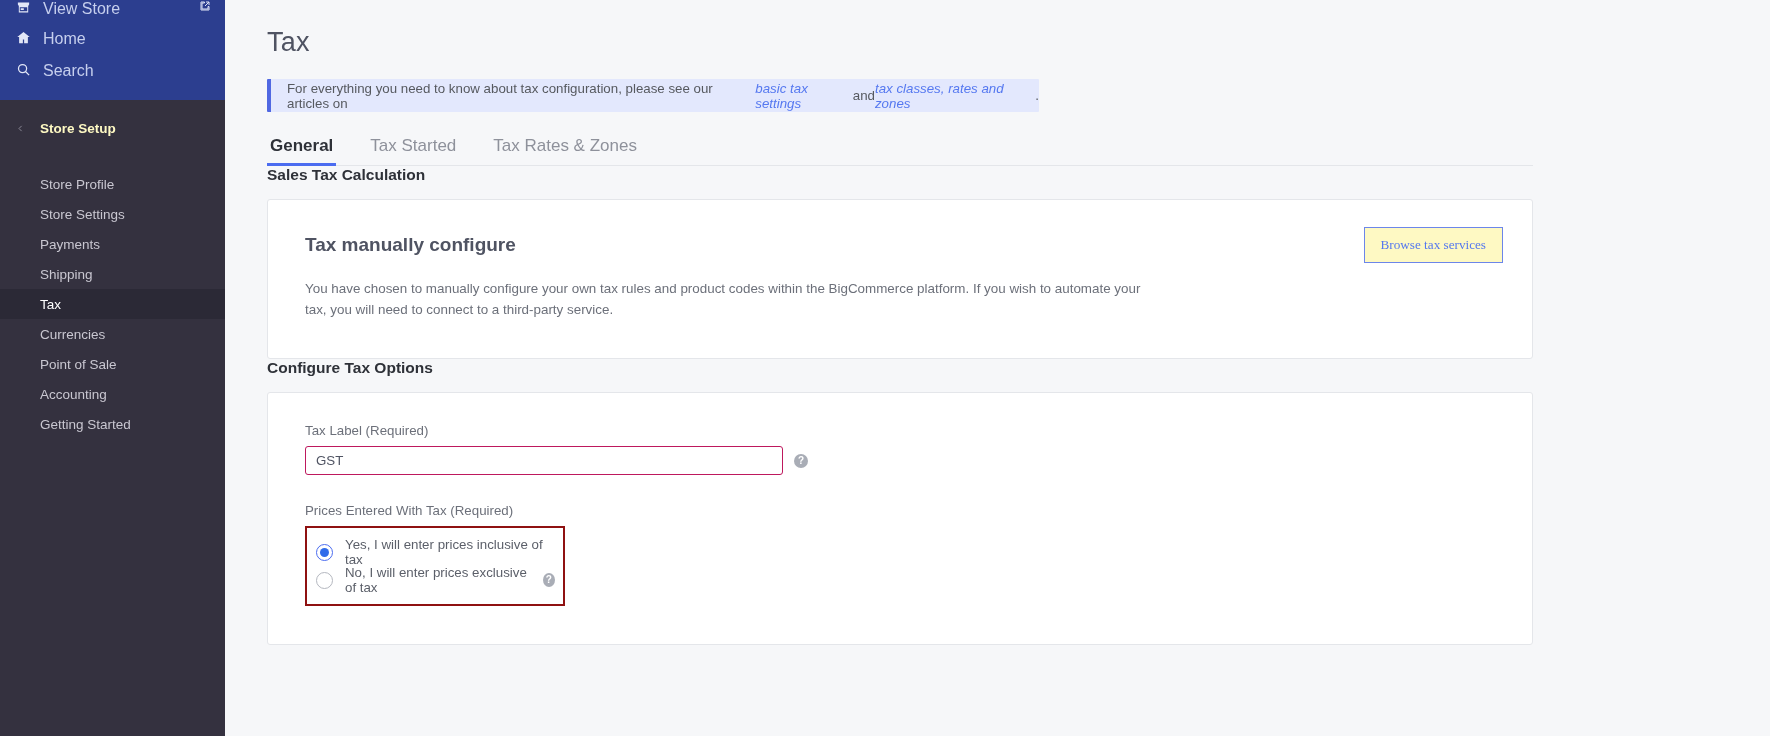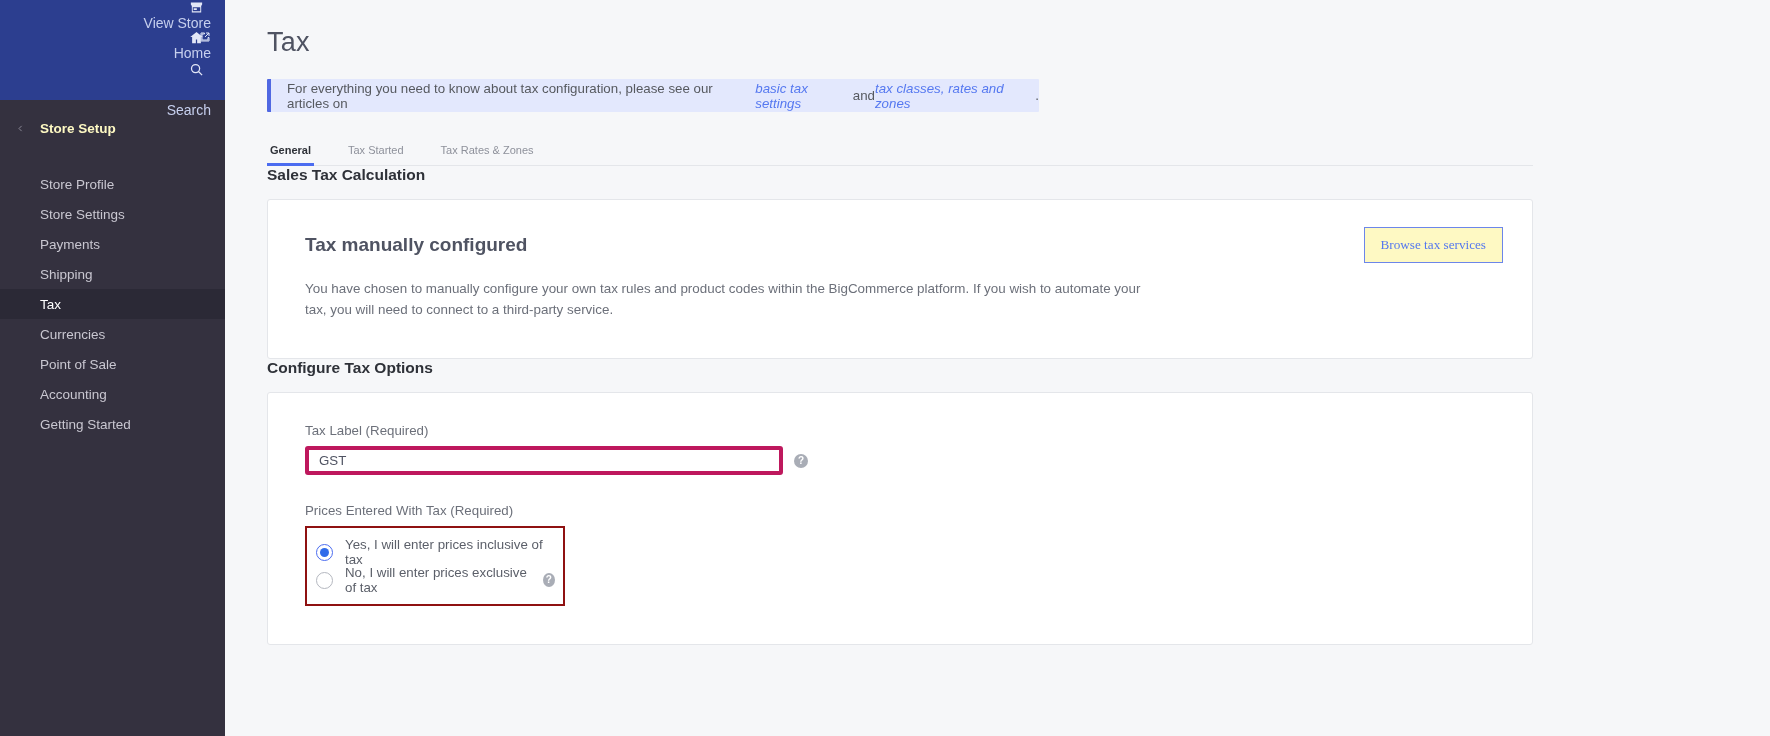--- a/index.html
+++ b/index.html
@@ -17,38 +17,37 @@
     width: 225px; min-width: 225px; height: 736px;
     background: #34313f;
     display: flex; flex-direction: column;
     position: relative;
   }
   .side-top {
     background: #2c3e8f;
     padding: 0 0 6px 0;
   }
   .side-top-row {
-    display: flex; align-items: flex-end;
+    display: flex; align-items: flex-start;
     height: 32px;
     padding: 0 14px 0 16px;
     color: #b7c3ef;
-    font-size: 14px;
-    cursor: pointer;
-    position: relative;
-    flex-direction: column;
+    font-size: 16px;
+    cursor: pointer;
+    position: relative;
   }
   .side-top-row .ico {
     width: 22px; min-width: 22px; display: flex; align-items: center;
     color: #e3e7f7;
   }
   .side-top-row .lbl { margin-left: 5px; color: #c6cfee; }
   .side-top-row .ext { margin-left: auto; display: flex; align-items: center; color: #dfe4f6; }
   .side-top-row.first { margin-top: 0; height: 30px; }
   .side-top-row.home { height: 32px; }
-  .side-top-row.search { height: 32px; gap: 25px; }
+  .side-top-row.search { height: 32px; }
 
   .group-head {
     display: flex; align-items: center;
     height: 30px;
     padding-left: 16px;
     margin-top: 13px;
     color: #fef9c3;
     font-size: 13.5px;
     font-weight: bold;
     cursor: pointer;
@@ -99,21 +98,21 @@
   .banner a { color: #5578f0; text-decoration: none; cursor: pointer; font-style: italic; }
 
   .tabs {
     margin-top: 20px;
     display: flex; align-items: flex-end;
     border-bottom: 1px solid #e4e6ea;
     height: 34px;
     width: 1266px;
   }
   .tab {
-    font-size: 11px;
+    font-size: 17px;
     color: #8e919b;
     padding: 0 3px 9px 3px;
     margin-right: 31px;
     cursor: pointer;
     position: relative;
   }
   .tab.active { color: #2e3138; font-weight: bold; }
   .tab.active::after {
     content: ""; position: absolute; left: 0; right: 0; bottom: -1px;
     height: 3px; background: #4b6cf0;
@@ -152,21 +151,21 @@
     font-family: Liberation Serif, serif;
   }
 
   .field-label {
     font-size: 13.3px; color: #6c707a;
     margin: 0 0 8px 0;
   }
   .input-row { display: flex; align-items: center; }
   .text-input {
     width: 478px; height: 29px;
-    border: 4px solid #be185d;
+    border: 1px solid #be185d;
     border-radius: 3px;
     padding: 0 10px;
     font-size: 13.3px;
     color: #4f5362;
     background: #fff;
     font-family: "Liberation Sans", sans-serif;
     outline: none;
   }
   .help-icon {
     width: 14px; height: 14px; border-radius: 50%;
@@ -304,21 +303,21 @@
       <div class="tab active"><span>General</span></div>
       <div class="tab"><span>Tax Started</span></div>
       <div class="tab"><span>Tax Rates &amp; Zones</span></div>
     </div>
 
     <div class="section-title">Sales Tax Calculation</div>
 
     <section class="card">
       <button class="browse-btn">Browse tax services</button>
       <div class="card-inner">
-        <h2 class="card-h">Tax manually configured</h2>
+        <h2 class="card-h">Tax manually configure</h2>
         <p class="card-p">You have chosen to manually configure your own tax rules and product codes within the BigCommerce platform. If you wish to automate your tax, you will need to connect to a third-party service.</p>
       </div>
     </section>
 
     <div class="section-title">Configure Tax Options</div>
 
     <section class="card">
       <div class="card-inner" style="padding:30px 37px 38px 37px;">
 
         <div class="field-label">Tax Label (Required)</div>

